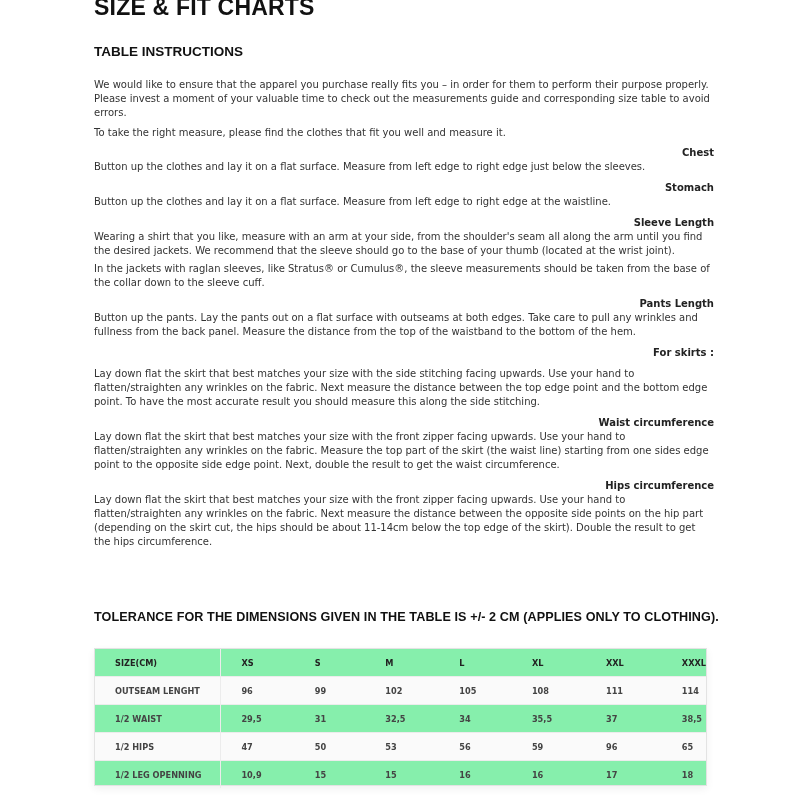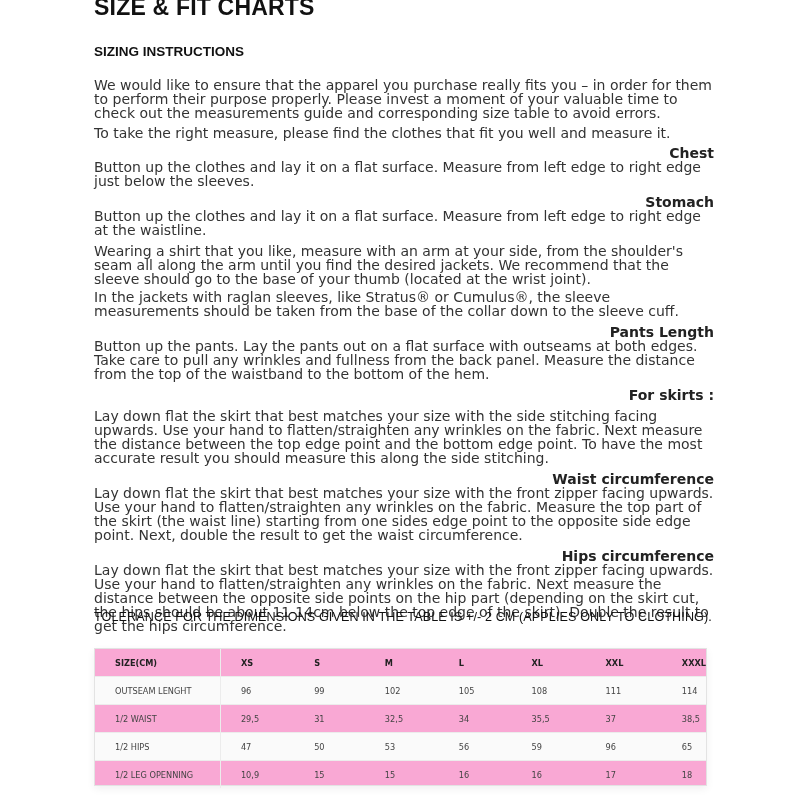--- a/index.html
+++ b/index.html
@@ -2,58 +2,59 @@
 <html><head>
 <meta charset="utf-8">
 <style>
   html, body { margin:0; padding:0; background:#ffffff; }
   body { width:800px; height:800px; overflow:hidden; position:relative;
          font-family:"DejaVu Sans", sans-serif; color:#2b2b2b; }
   .title { position:absolute; left:94px; top:-6px; font-family:"Liberation Sans", sans-serif;
            font-weight:bold; font-size:23px; letter-spacing:0.2px; color:#111; margin:0; }
   .subtitle { position:absolute; left:94px; top:44px; font-family:"Liberation Sans", sans-serif;
               font-weight:bold; font-size:13.5px; color:#111; margin:0; }
-  .body-text { position:absolute; left:94px; top:78px; width:620px; font-size:14px; line-height:14px; color:#333; }
+  .body-text { position:absolute; left:94px; top:78px; width:620px; font-size:10px; line-height:14px; color:#333; }
   .body-text p { margin:0 0 6px 0; }
   .sec { margin:0 0 7px 0; }
   .sec-h { font-weight:bold; color:#222; display:block;text-align:right; }
   .sec-p { display:block; }
   .sec-p2 { display:block; margin-top:4px; }
   .tol { position:absolute; left:94px; top:610px; font-family:"Liberation Sans", sans-serif;
-         font-weight:normal; font-size:12.6px; color:#111; margin:0; letter-spacing:0.1px; }
+         font-weight:bold; font-size:12.6px; color:#111; margin:0; letter-spacing:0.1px; }
   .table-wrap { position:absolute; left:94px; top:648px; width:611px; height:136px;
-                border:1px solid #e3e3e3; box-shadow:0 3px 8px rgba(0,0,0,0.06); background:#f9a8d4; }
+                border:1px solid #e3e3e3; box-shadow:0 3px 8px rgba(0,0,0,0.06); background:#86efac; }
   table { border-collapse:collapse; width:100%; height:100%; font-size:8.2px; color:#444; }
-  td, th { text-align:left; padding:0 0 0 20px; height:27px; border-bottom:1px solid #ececec; font-weight:normal; }
+  td, th { text-align:left; padding:0 0 0 20px; height:27px; border-bottom:1px solid #ececec; font-weight:bold; }
   th { font-weight:bold; color:#222; }
   tr:nth-child(even) td { background:#fafafa; }
   tr:last-child td { border-bottom:none; }
   td.first, th.first { width:122px; border-right:1px solid #ececec; }
   .c-xs { width:63px; } .c-s { width:62px; } .c-m { width:64px; } .c-l { width:63px; }
   .c-xl { width:64px; } .c-xxl { width:67px; }
 </style>
 </head>
 <body>
 
 <h1 class="title">SIZE &amp; FIT CHARTS</h1>
-<h2 class="subtitle">SIZING INSTRUCTIONS</h2>
+<h2 class="subtitle">TABLE INSTRUCTIONS</h2>
 
 <div class="body-text">
   <p>We would like to ensure that the apparel you purchase really fits you – in order for them to perform their purpose properly. Please invest a moment of your valuable time to check out the measurements guide and corresponding size table to avoid errors.</p>
   <p>To take the right measure, please find the clothes that fit you well and measure it.</p>
 
   <div class="sec">
     <span class="sec-h">Chest</span>
     <span class="sec-p">Button up the clothes and lay it on a flat surface. Measure from left edge to right edge just below the sleeves.</span>
   </div>
   <div class="sec">
     <span class="sec-h">Stomach</span>
     <span class="sec-p">Button up the clothes and lay it on a flat surface. Measure from left edge to right edge at the waistline.</span>
   </div>
   <div class="sec">
+    <span class="sec-h">Sleeve Length</span>
     <span class="sec-p">Wearing a shirt that you like, measure with an arm at your side, from the shoulder's seam all along the arm until you find the desired jackets. We recommend that the sleeve should go to the base of your thumb (located at the wrist joint).</span>
     <span class="sec-p2">In the jackets with raglan sleeves, like Stratus® or Cumulus®, the sleeve measurements should be taken from the base of the collar down to the sleeve cuff.</span>
   </div>
   <div class="sec">
     <span class="sec-h">Pants Length</span>
     <span class="sec-p">Button up the pants. Lay the pants out on a flat surface with outseams at both edges. Take care to pull any wrinkles and fullness from the back panel. Measure the distance from the top of the waistband to the bottom of the hem.</span>
   </div>
   <div class="sec">
     <span class="sec-h">For skirts :</span>
   </div>

